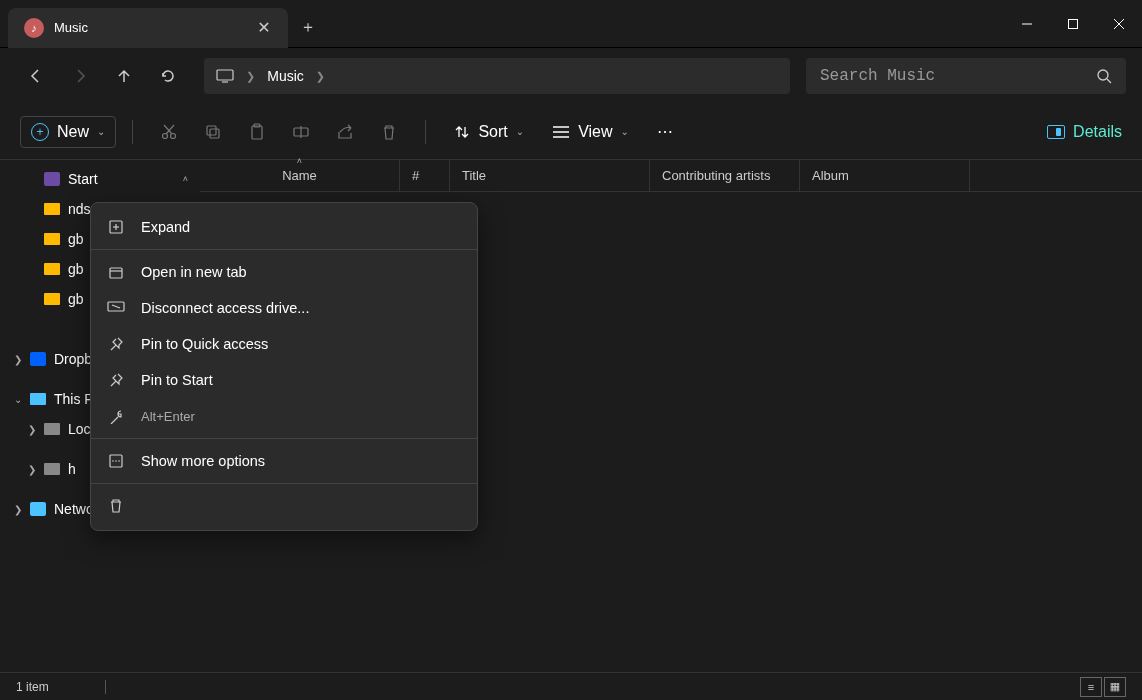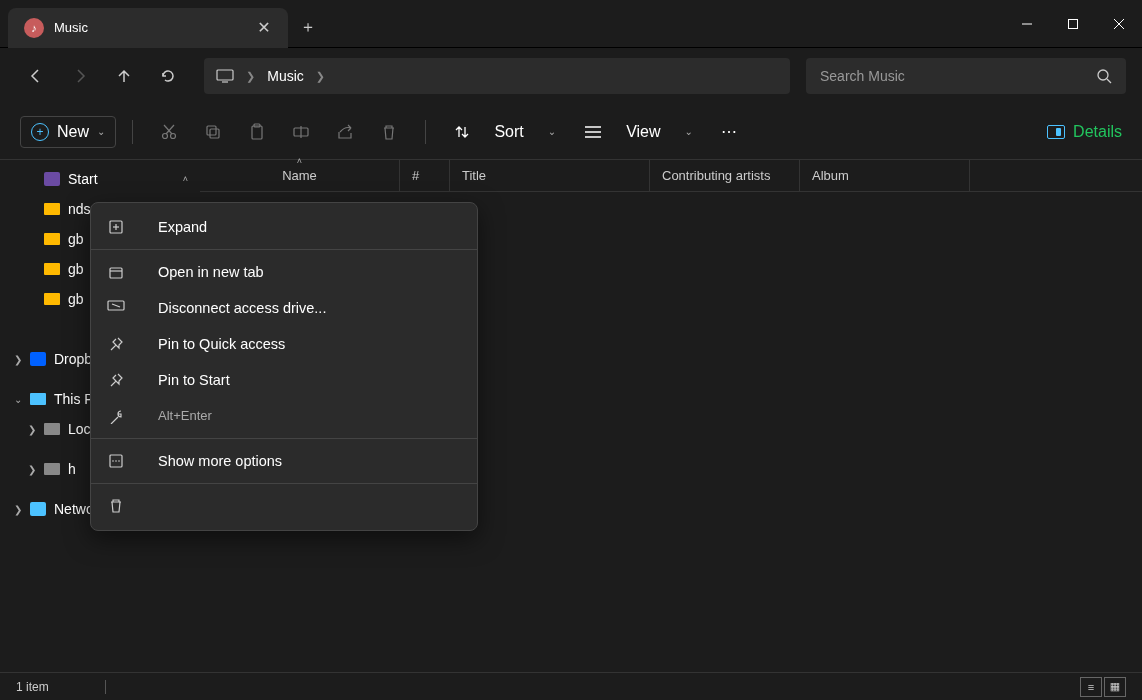--- a/index.html
+++ b/index.html
@@ -18,33 +18,33 @@
   
   
   .navbar { height: 56px; display: flex; align-items: center; padding: 0 16px; gap: 4px; background: #1c1c1c; }
   .nav-btn { width: 40px; height: 40px; display: flex; align-items: center; justify-content: center; color: #ccc; border-radius: 4px; cursor: pointer; }
   .nav-btn.disabled { color: #555; }
   .breadcrumb { flex: 1; display: flex; align-items: center; background: #2c2c2c; border-radius: 4px; height: 36px; padding: 0 12px; margin: 0 12px; gap: 12px; }
   .crumb-icon { color: #ccc; }
   .crumb-text { color: #fff; font-size: 14px; }
   .crumb-sep { color: #888; font-size: 11px; }
   .search { width: 320px; height: 36px; background: #2c2c2c; border-radius: 4px; display: flex; align-items: center; padding: 0 14px; }
-  .search input { flex: 1; background: transparent; border: none; outline: none; color: #fff; font-size: 14px; }
+  .search input { flex: 1; background: transparent; border: none; outline: none; color: #fff; font-size: 16px; font-family: Liberation Mono, monospace; }
   .search input::placeholder { color: #999; }
   .search-icon { color: #ccc; }
   
   
   .toolbar { height: 56px; display: flex; align-items: center; padding: 0 20px; gap: 4px; background: #1c1c1c; border-bottom: 1px solid #333; }
   .tool-new { display: flex; align-items: center; gap: 8px; padding: 6px 10px; border: 1px solid #444; border-radius: 4px; cursor: pointer; }
   .tool-new-icon { width: 18px; height: 18px; border: 1.5px solid #4cc2ff; border-radius: 50%; display: flex; align-items: center; justify-content: center; color: #4cc2ff; font-size: 12px; }
   .tool-sep { width: 1px; height: 24px; background: #444; margin: 0 12px; }
   .tool-btn { width: 40px; height: 40px; display: flex; align-items: center; justify-content: center; color: #777; cursor: pointer; border-radius: 4px; }
-  .tool-text-btn { display: flex; align-items: center; gap: 24px; padding: 0 12px; height: 40px; color: #fff; cursor: pointer; }
+  .tool-text-btn { display: flex; align-items: center; gap: 8px; padding: 0 12px; height: 40px; color: #fff; cursor: pointer; }
   .toolbar-spacer { flex: 1; }
-  .details-btn { display: flex; align-items: center; gap: 8px; color: #22c55e; cursor: pointer; }
+  .details-btn { display: flex; align-items: center; gap: 8px; color: #5eead4; cursor: pointer; }
   .details-icon-box { width: 18px; height: 14px; border: 1.5px solid #4cc2ff; border-radius: 2px; position: relative; }
   .details-icon-box::after { content: ''; position: absolute; right: 3px; top: 2px; bottom: 2px; width: 5px; background: #4cc2ff; border-radius: 1px; }
   
   
   .main { display: flex; height: calc(700px - 48px - 56px - 56px - 28px); background: #1c1c1c; }
   .sidebar { width: 200px; padding-top: 4px; overflow: hidden; }
   .side-item { display: flex; align-items: center; gap: 8px; padding: 6px 12px 6px 44px; font-size: 14px; color: #fff; cursor: pointer; height: 30px; position: relative; }
   .side-item.d1 { padding-left: 30px; }
   .side-item.d2 { padding-left: 44px; }
   .side-chev { position: absolute; left: 14px; color: #aaa; font-size: 10px; }
@@ -64,21 +64,21 @@
   .col.name { width: 200px; position: relative; justify-content: center; }
   .sort-up { position: absolute; left: 50%; top: -4px; transform: translateX(-50%); color: #aaa; font-size: 9px; }
   .col.num { width: 50px; text-align: center; }
   .col.title { width: 200px; }
   .col.artists { width: 150px; }
   .col.album { width: 170px; }
   .file-area { flex: 1; }
   
   
   .ctx { position: absolute; left: 90px; top: 202px; width: 388px; background: #2b2b2b; border: 1px solid #444; border-radius: 8px; box-shadow: 0 8px 24px rgba(0,0,0,.5); padding: 6px 0; }
-  .ctx-item { display: flex; align-items: flex-start; gap: 33px; padding: 10px 16px; font-size: 14.5px; color: #fff; cursor: pointer; }
+  .ctx-item { display: flex; align-items: center; gap: 16px; padding: 10px 16px; font-size: 14.5px; color: #fff; cursor: pointer; }
   .ctx-item.hi { outline: 3px solid #e03030; outline-offset: -2px; }
   .ctx-ico { width: 18px; display: flex; align-items: center; justify-content: center; color: #ccc; }
   .ctx-label { flex: 1; }
   .ctx-short { color: #aaa; font-size: 13px; }
   .ctx-sep { height: 1px; background: #444; margin: 4px 0; }
   .ctx-trash { padding: 10px 16px; }
   
   
   .status { position: absolute; bottom: 0; left: 0; right: 0; height: 28px; background: #1c1c1c; border-top: 1px solid #333; display: flex; align-items: center; padding: 0 16px; font-size: 12px; color: #ccc; gap: 44px; }
   .status-sep { width: 1px; height: 14px; background: #555; margin: 0 12px; }

